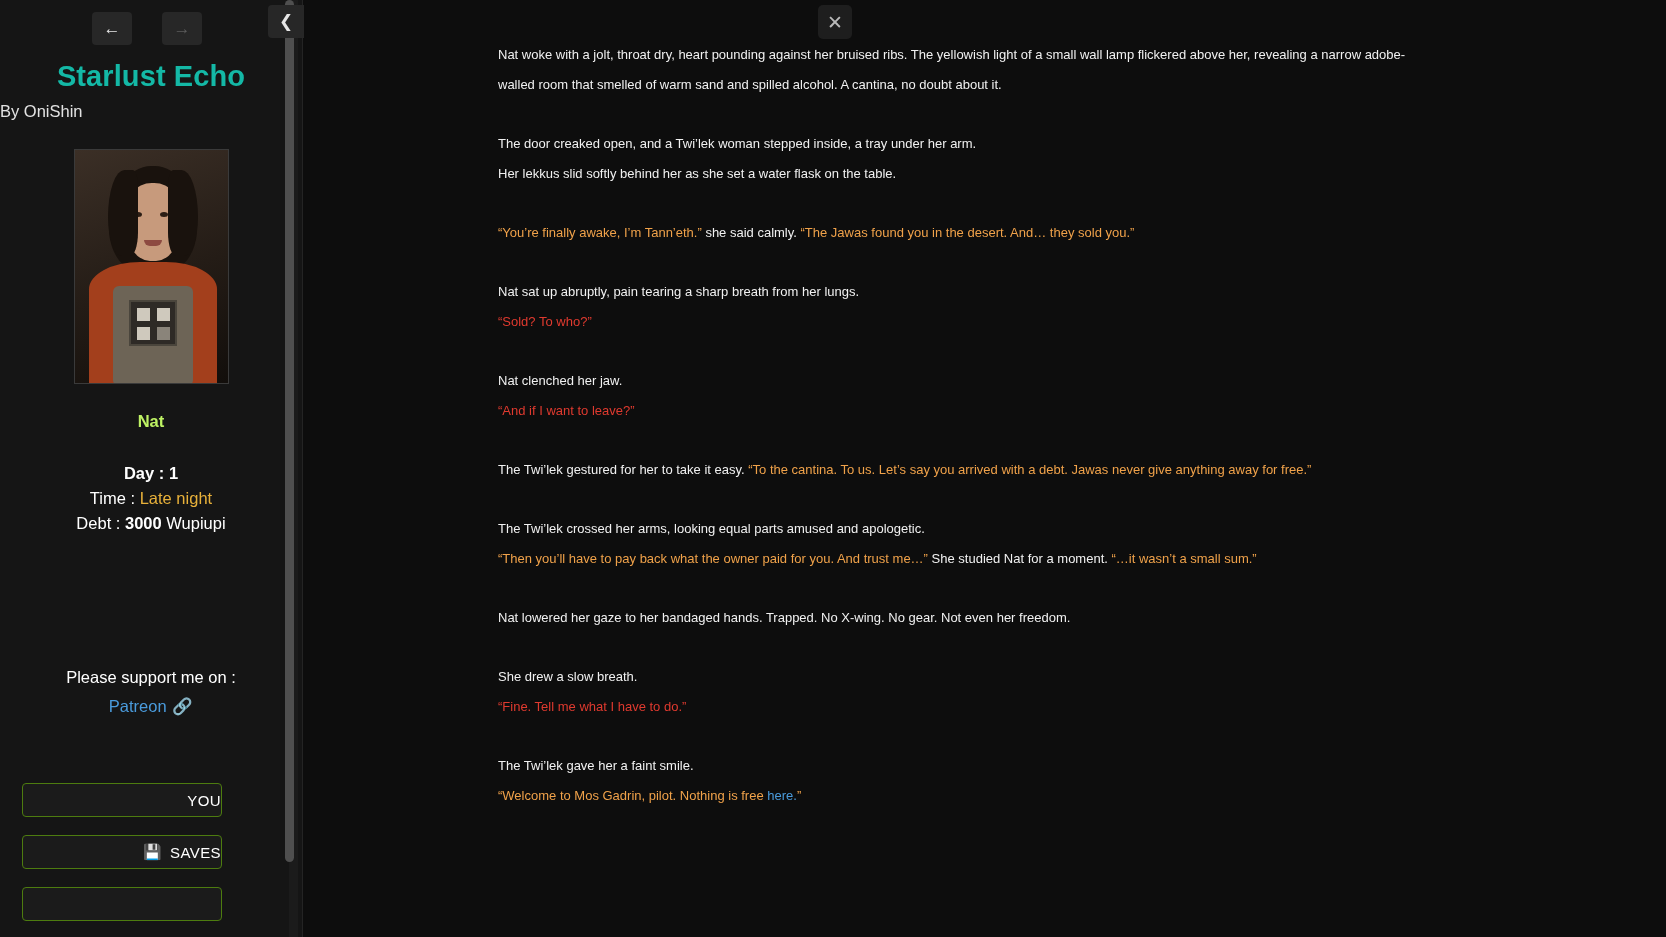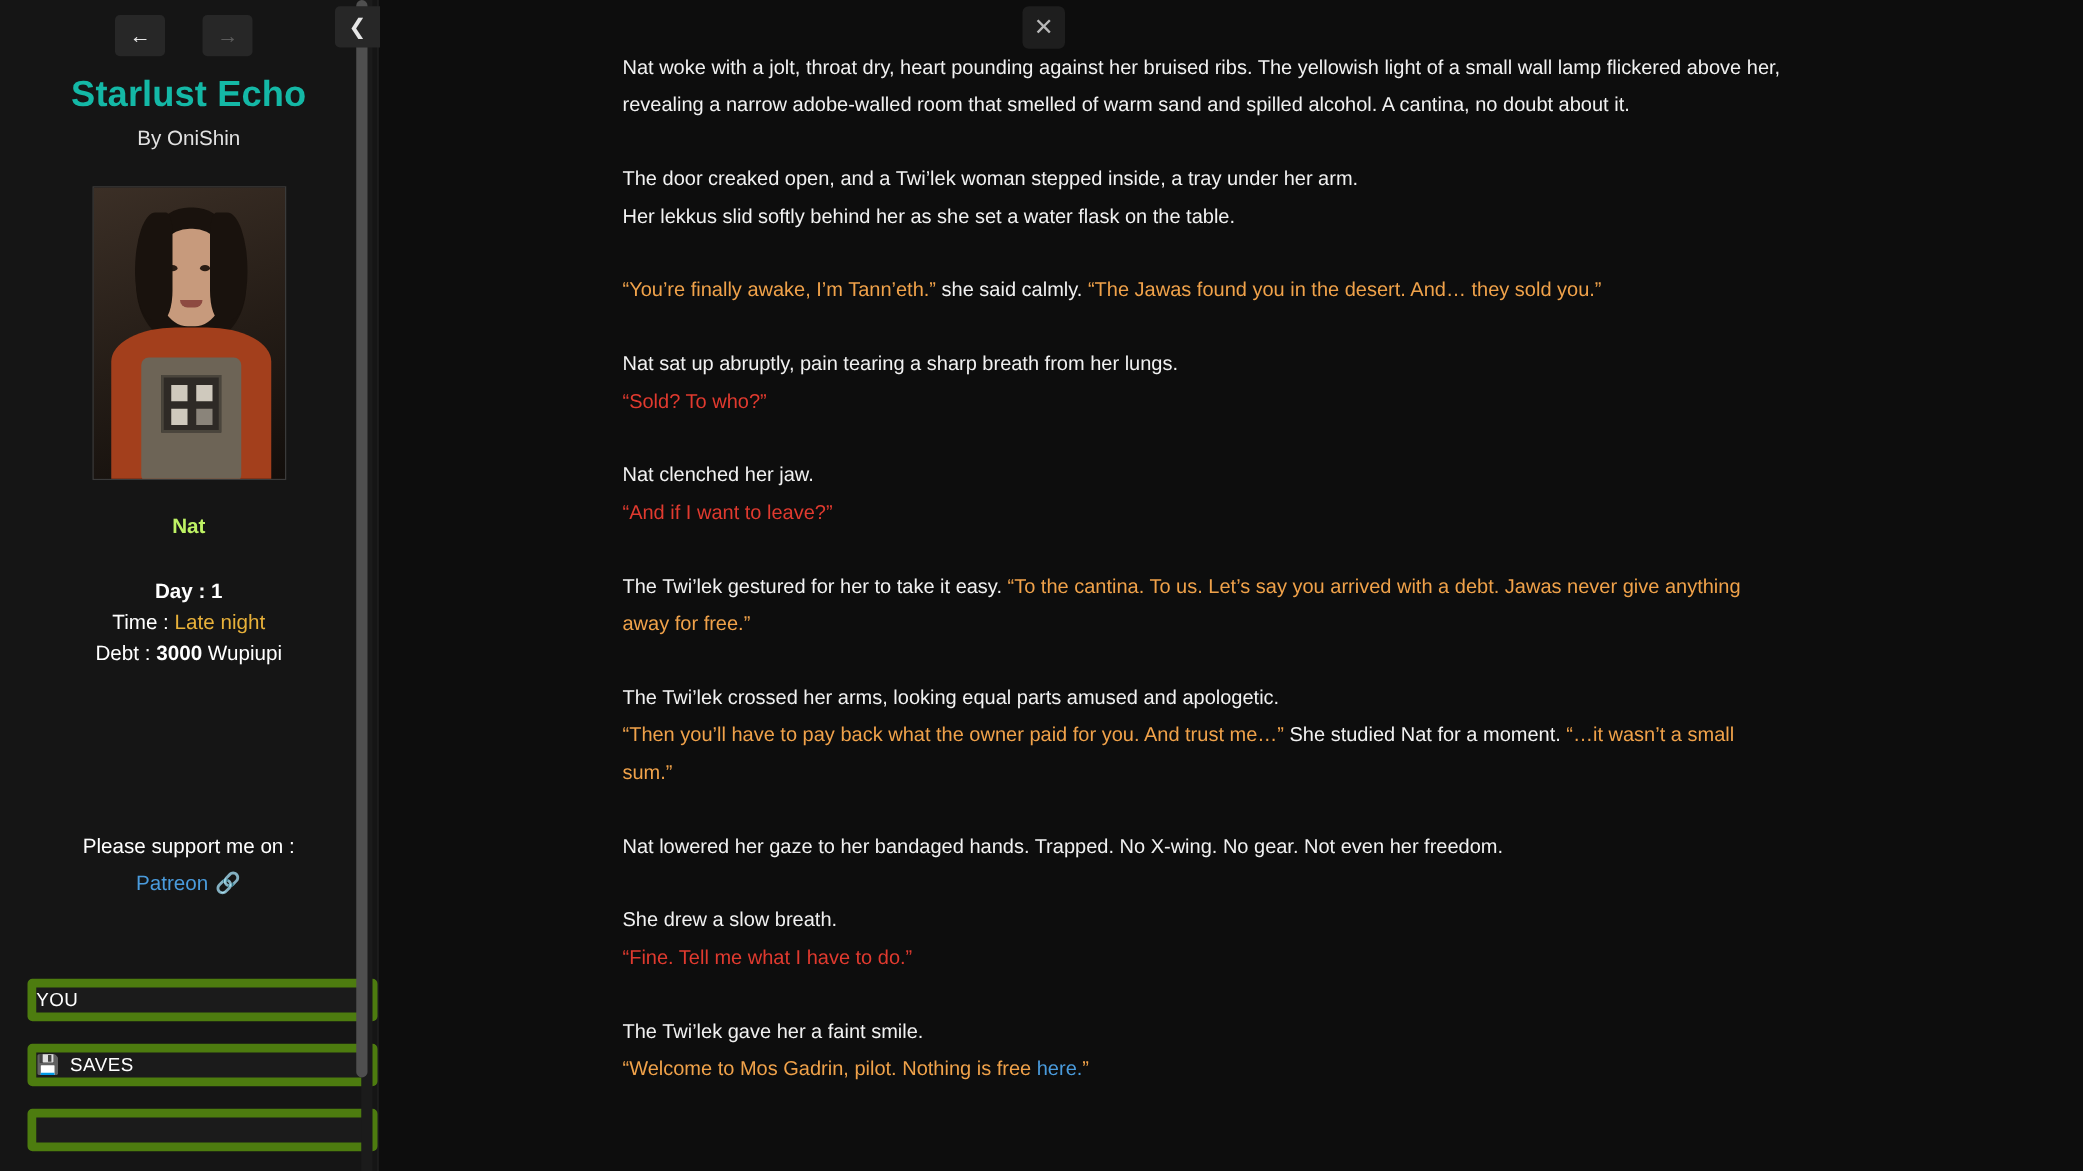--- a/index.html
+++ b/index.html
@@ -59,21 +59,21 @@
   }
   #game-title {
     text-align: center;
     color: #14b8a6;
     font-size: 29px;
     font-weight: bold;
     margin-top: 12px;
     letter-spacing: .1px;
   }
   #game-author {
-    text-align: center;
+    text-align: left;
     color: #e2e2e2;
     font-size: 16.5px;
     margin-top: 9px;
   }
   #portrait-wrap {
     margin: 28px auto 0;
     width: 155px; height: 235px;
     border: 1px solid #3a3a3a;
     overflow: hidden;
     position: relative;
@@ -185,30 +185,30 @@
     gap: 6px;
     color: #4a9bdc;
     margin-top: 10px;
     cursor: pointer;
     text-decoration: none;
     font-size: 16.5px;
   }
   .menu-btn {
     position: absolute;
     left: 22px;
-    width: 280px;
+    width: 200px;
     height: 34px;
     background: #1b1b1b;
-    border: 7px solid #4d7c0f;
+    border: 1px solid #4d7c0f;
     border-radius: 4px;
     color: #ffffff;
     font-size: 15px;
     display: flex;
     align-items: center;
-    justify-content: flex-start;
+    justify-content: flex-end;
     gap: 8px;
     cursor: pointer;
     letter-spacing: .4px;
   }
   #btn-you { top: 783px; }
   #btn-saves { top: 835px; }
   #btn-third { top: 887px; }
 
   
   #sb-track {
@@ -242,21 +242,21 @@
     display: flex; align-items: center; justify-content: center;
     color: #b9b9b9;
     font-size: 19px;
     cursor: pointer;
   }
   #story {
     position: absolute;
     left: 195px; top: 40px;
     width: 930px;
     color: #f1f1f1;
-    font-size: 16px;
+    font-size: 13px;
     line-height: 30px;
   }
   #story p { margin: 0 0 29px 0; }
   .o { color: #f0a24a; }
   .r { color: #e03a2f; }
   .lnk { color: #4a9bdc; margin-top: 21px; }
 </style>
 </head>
 <body>
 

